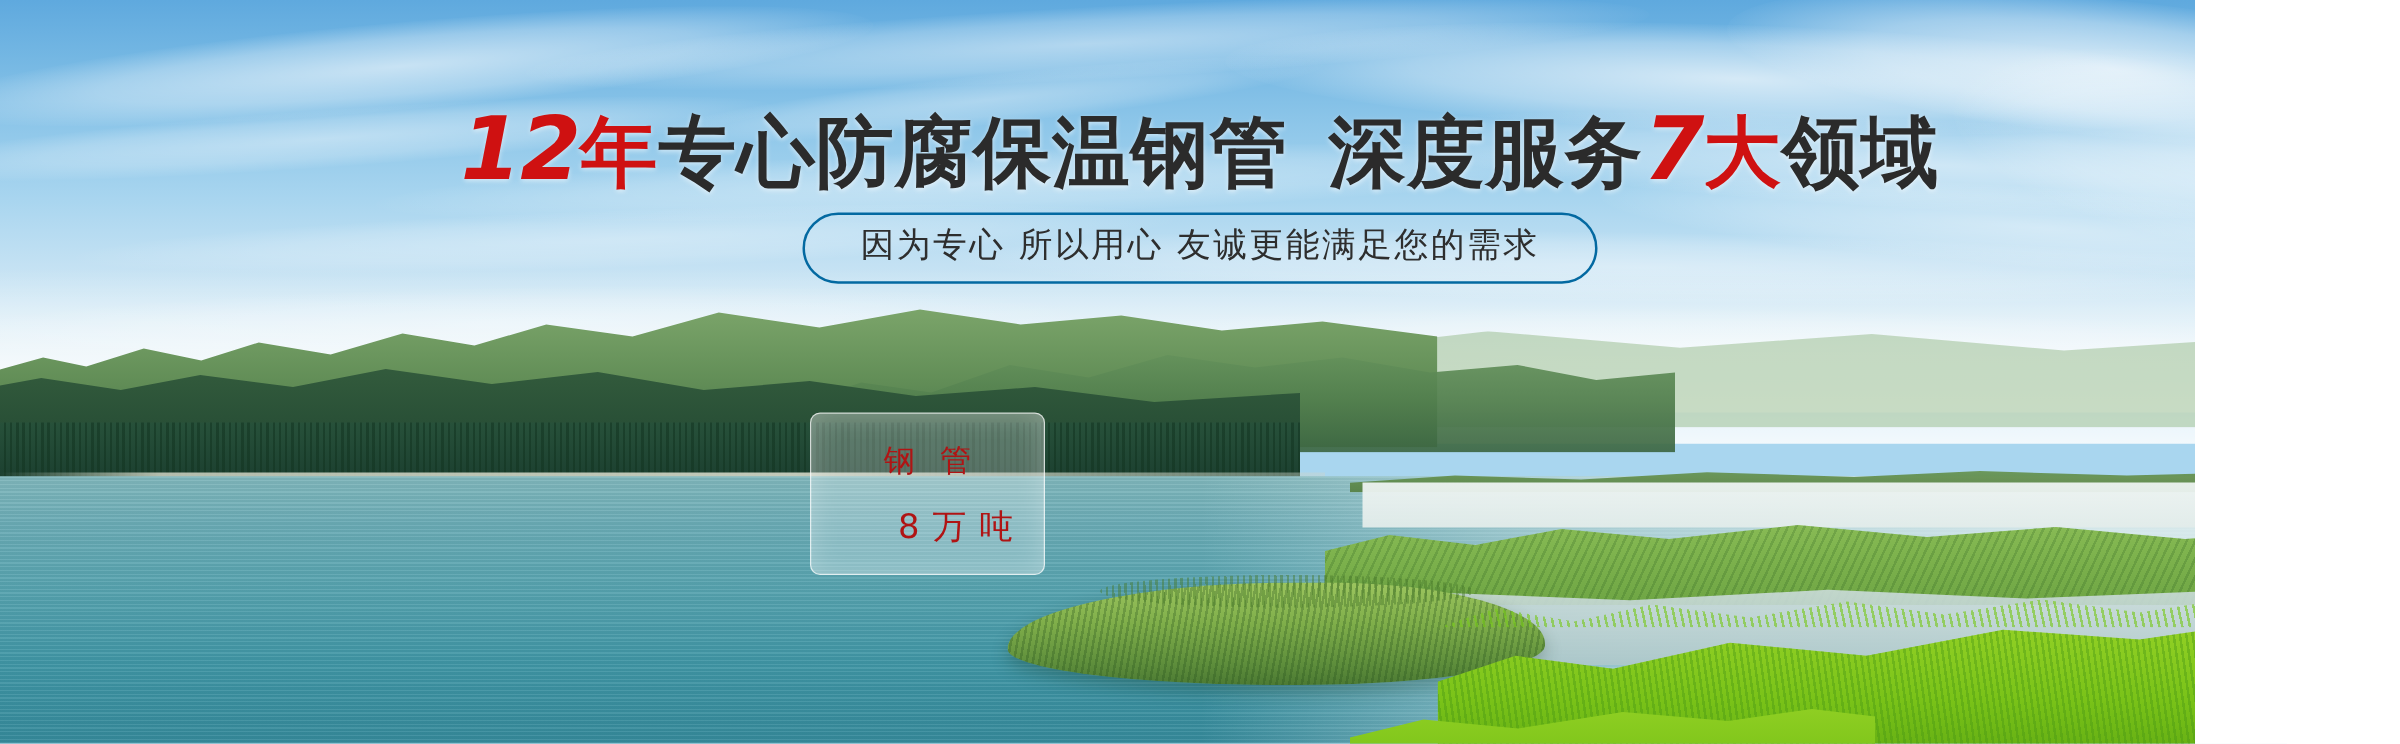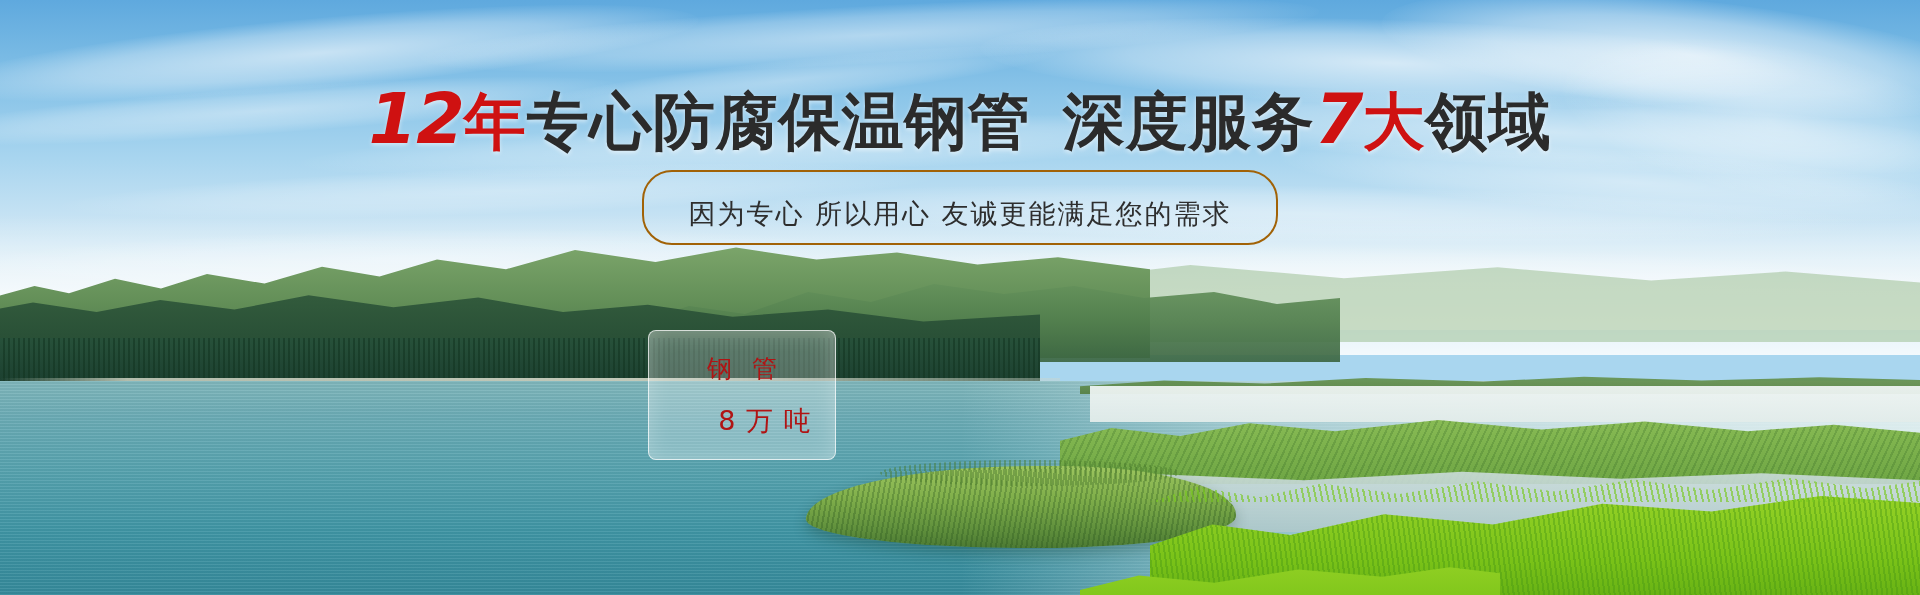--- a/index.html
+++ b/index.html
@@ -1,20 +1,20 @@
 <!DOCTYPE html>
 <html><head>
 <meta charset="utf-8">
 <style>
   html,body{margin:0;padding:0;background:#fff;}
   body{font-family:"DejaVu Sans","Liberation Sans",sans-serif;}
 
   .banner{
     position:relative;
-    width:1920px;height:595px;
+    width:1756px;height:595px;
     overflow:hidden;
     background:#a9d6ef;
   }
 
   
   .sky{
     position:absolute;left:0;top:0;width:1920px;height:330px;
     background:linear-gradient(to bottom,
       #5fa9de 0%,
       #74b7e3 14%,
@@ -222,22 +222,22 @@
     letter-spacing:-1px;
   }
   .headline .accent{color:#cf1111;}
   .headline .gap{display:inline-block;width:32px;}
 
   .subtitle-wrap{
     position:absolute;left:0;top:170px;width:1920px;text-align:center;
   }
   .subtitle{
     display:inline-block;
-    padding:24px 44px 11px 44px;
-    border:2px solid #a16207;
+    padding:6px 44px 11px 44px;
+    border:2px solid #0369a1;
     border-radius:30px;
     font-size:27px;
     color:#2e2e2e;
     letter-spacing:2px;
     white-space:nowrap;
     background:transparent;
   }
 
   
   .cards{

